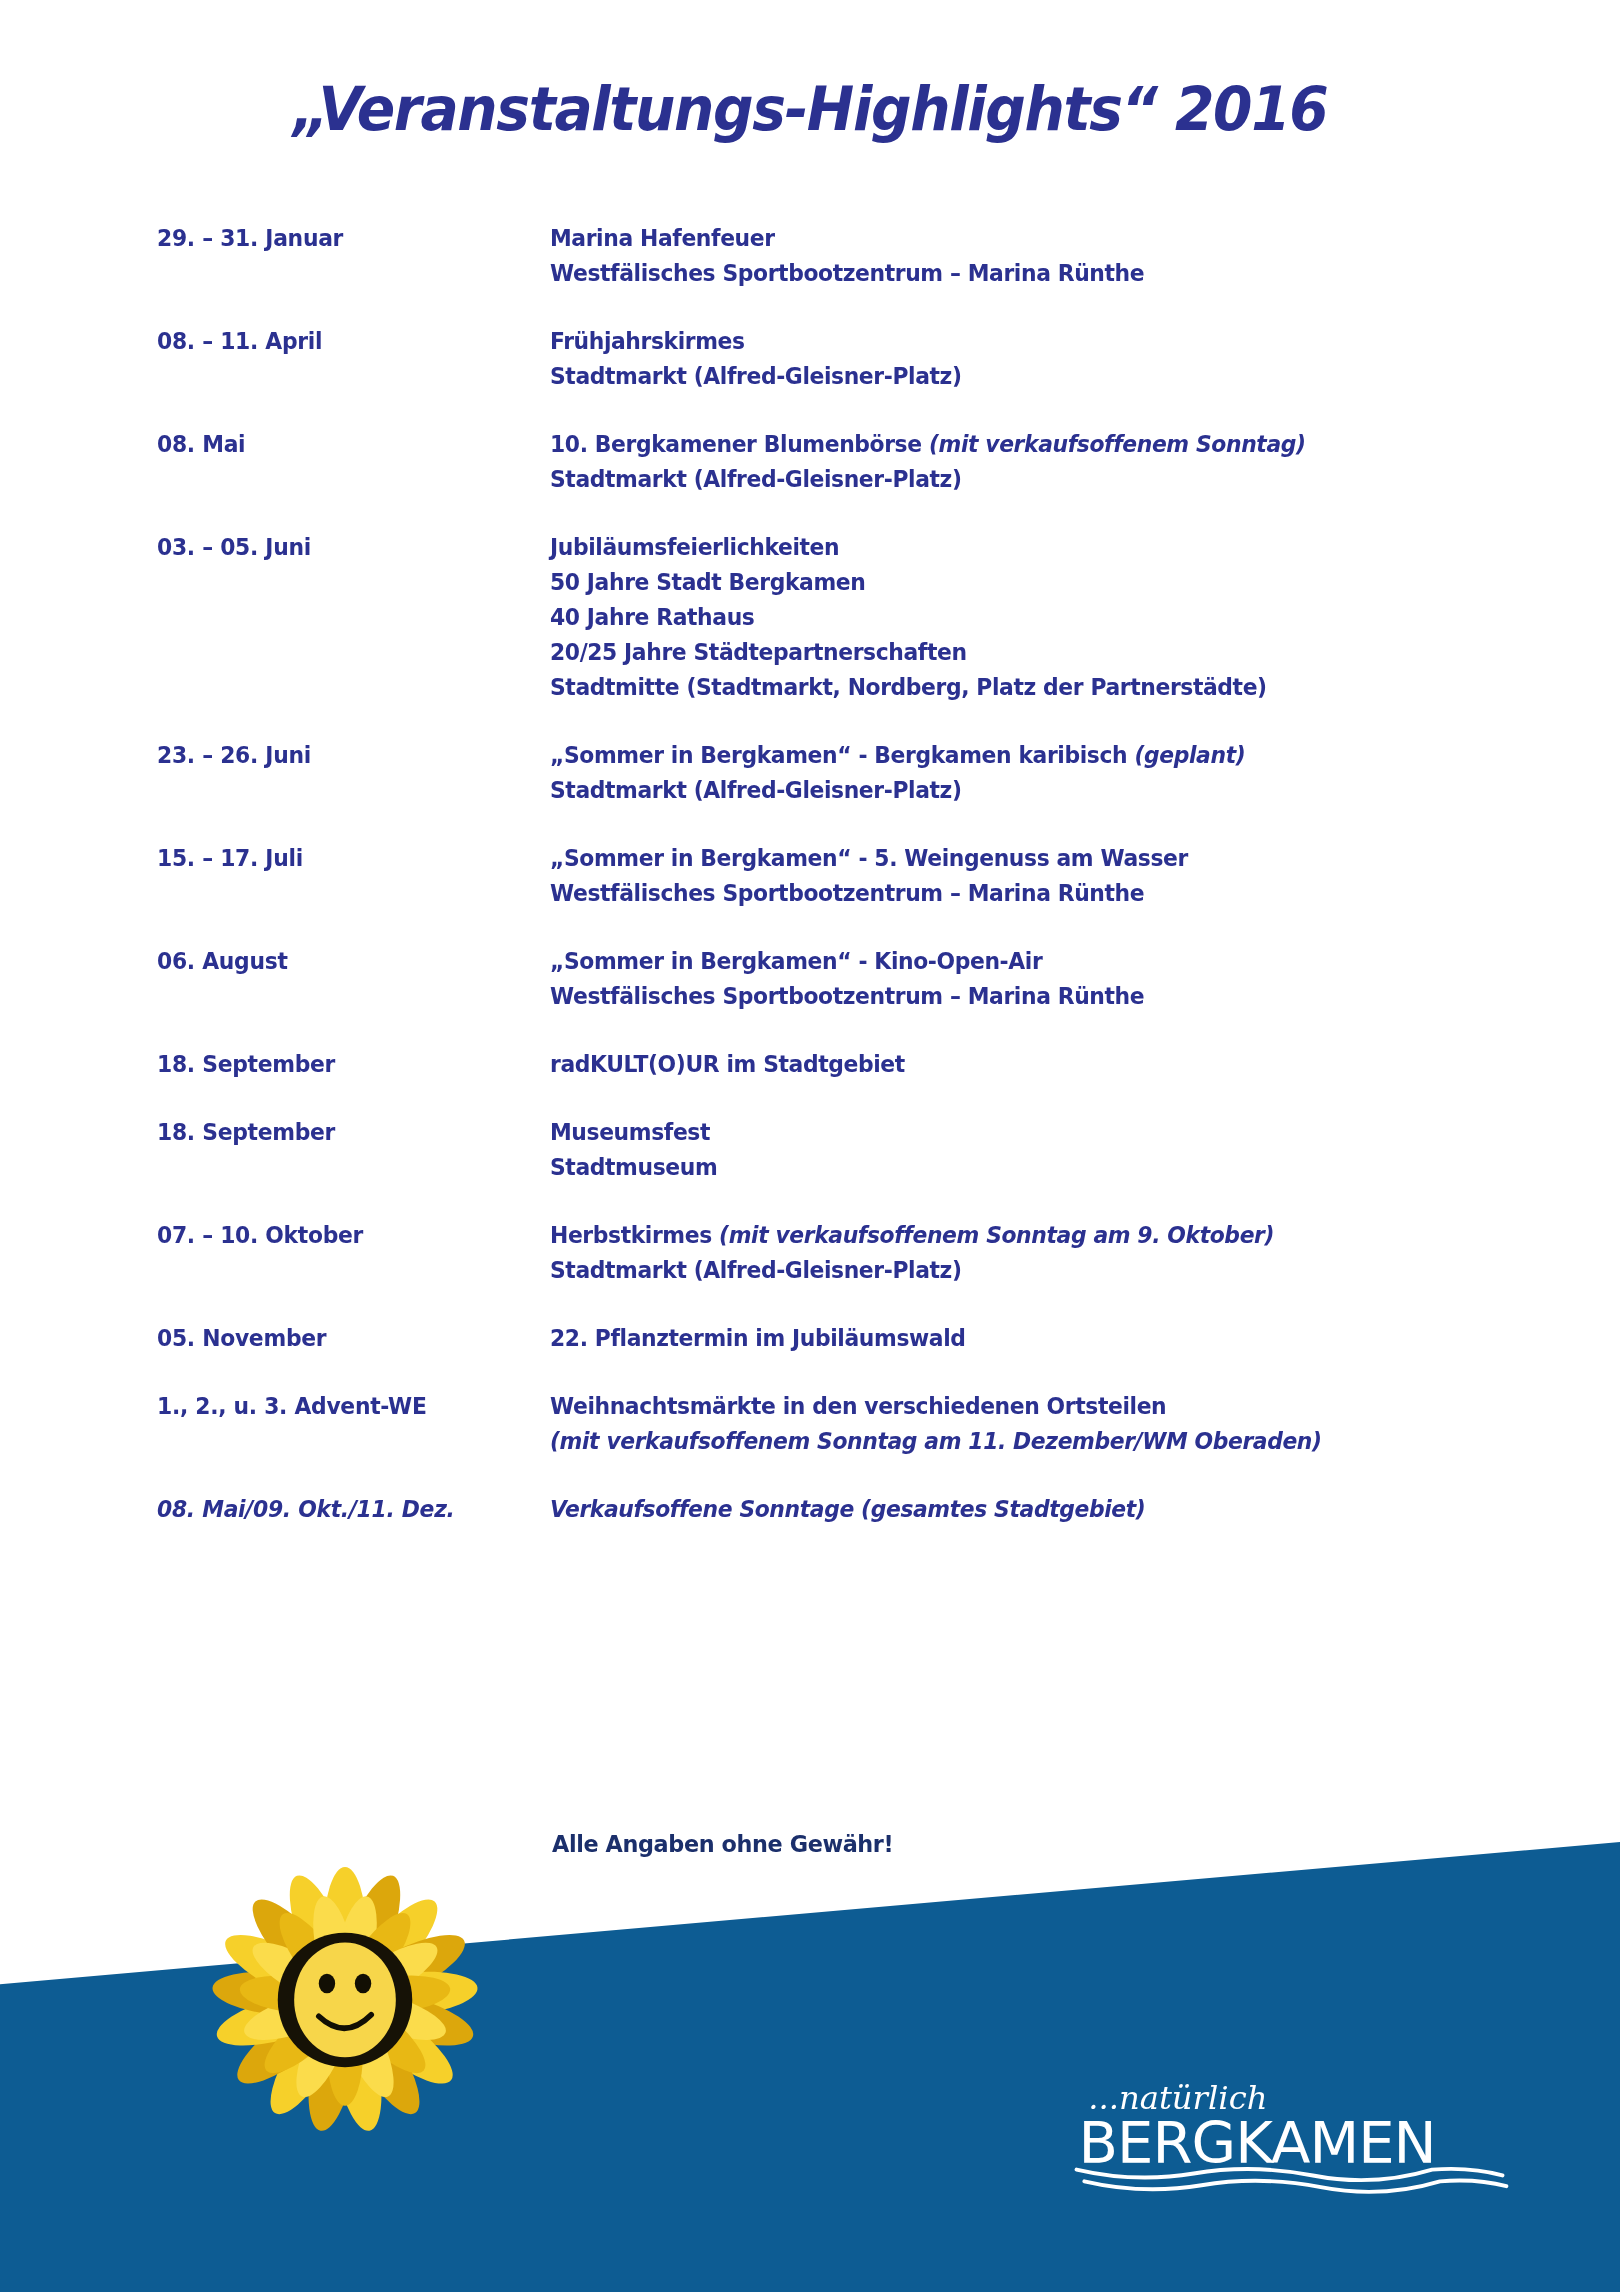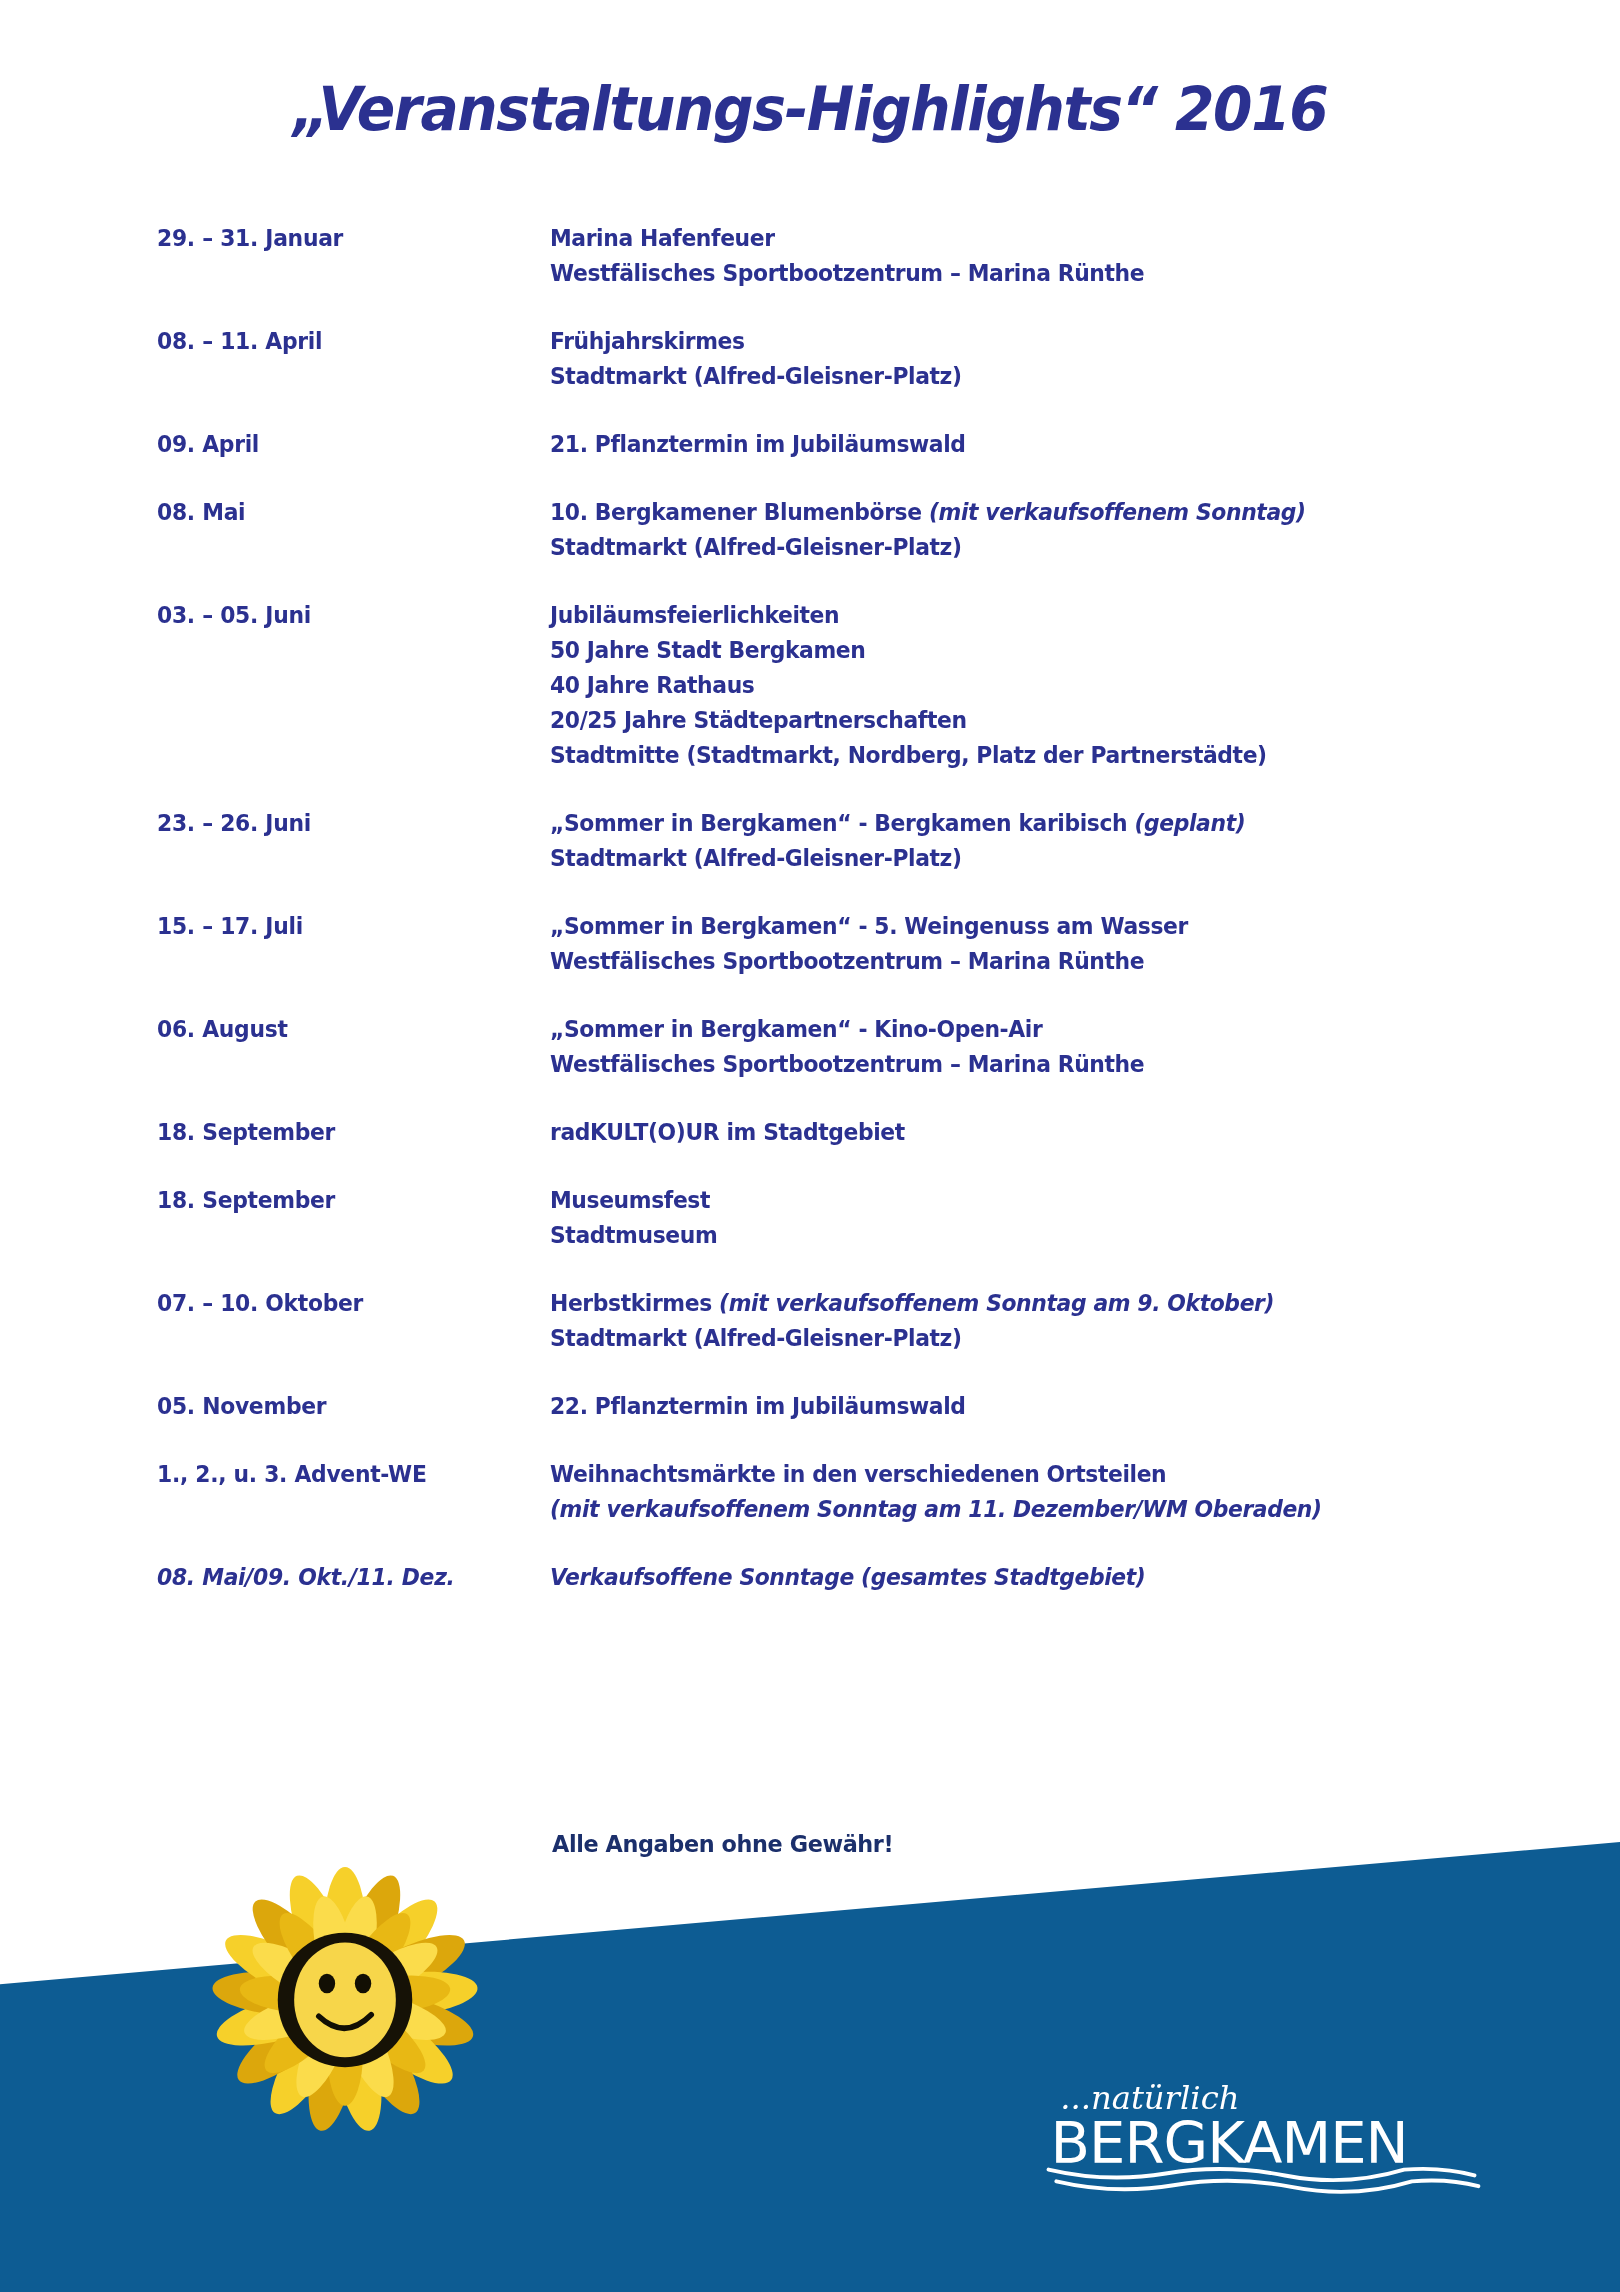--- a/index.html
+++ b/index.html
@@ -108,21 +108,21 @@
     left: 181px;
     top: 1831px;
     width: 328px;
     height: 328px;
   }
   .sunflower svg { display: block; width: 328px; height: 328px; }
 
   
   .logo {
     position: absolute;
-    left: 1038px;
+    left: 1066px;
     top: 2068px;
     width: 446px;
     height: 127px;
   }
   .logo svg { display: block; width: 446px; height: 127px; }
 </style>
 </head>
 <body>
 
 <div id="page">
@@ -135,26 +135,20 @@
         <div class="event">
           <span class="line"><span>Marina Hafenfeuer</span></span>
           <span class="line"><span>Westfälisches Sportbootzentrum – Marina Rünthe</span></span>
         </div>
       </div>
       <div class="row">
         <div class="date">08. – 11. April</div>
         <div class="event">
           <span class="line"><span>Frühjahrskirmes</span></span>
           <span class="line"><span>Stadtmarkt (Alfred-Gleisner-Platz)</span></span>
-        </div>
-      </div>
-      <div class="row">
-        <div class="date">09. April</div>
-        <div class="event">
-          <span class="line"><span>21. Pflanztermin im Jubiläumswald</span></span>
         </div>
       </div>
       <div class="row">
         <div class="date">08. Mai</div>
         <div class="event">
           <span class="line"><span>10. Bergkamener Blumenbörse </span><span class="it">(mit verkaufsoffenem Sonntag)</span></span>
           <span class="line"><span>Stadtmarkt (Alfred-Gleisner-Platz)</span></span>
         </div>
       </div>
       <div class="row">

